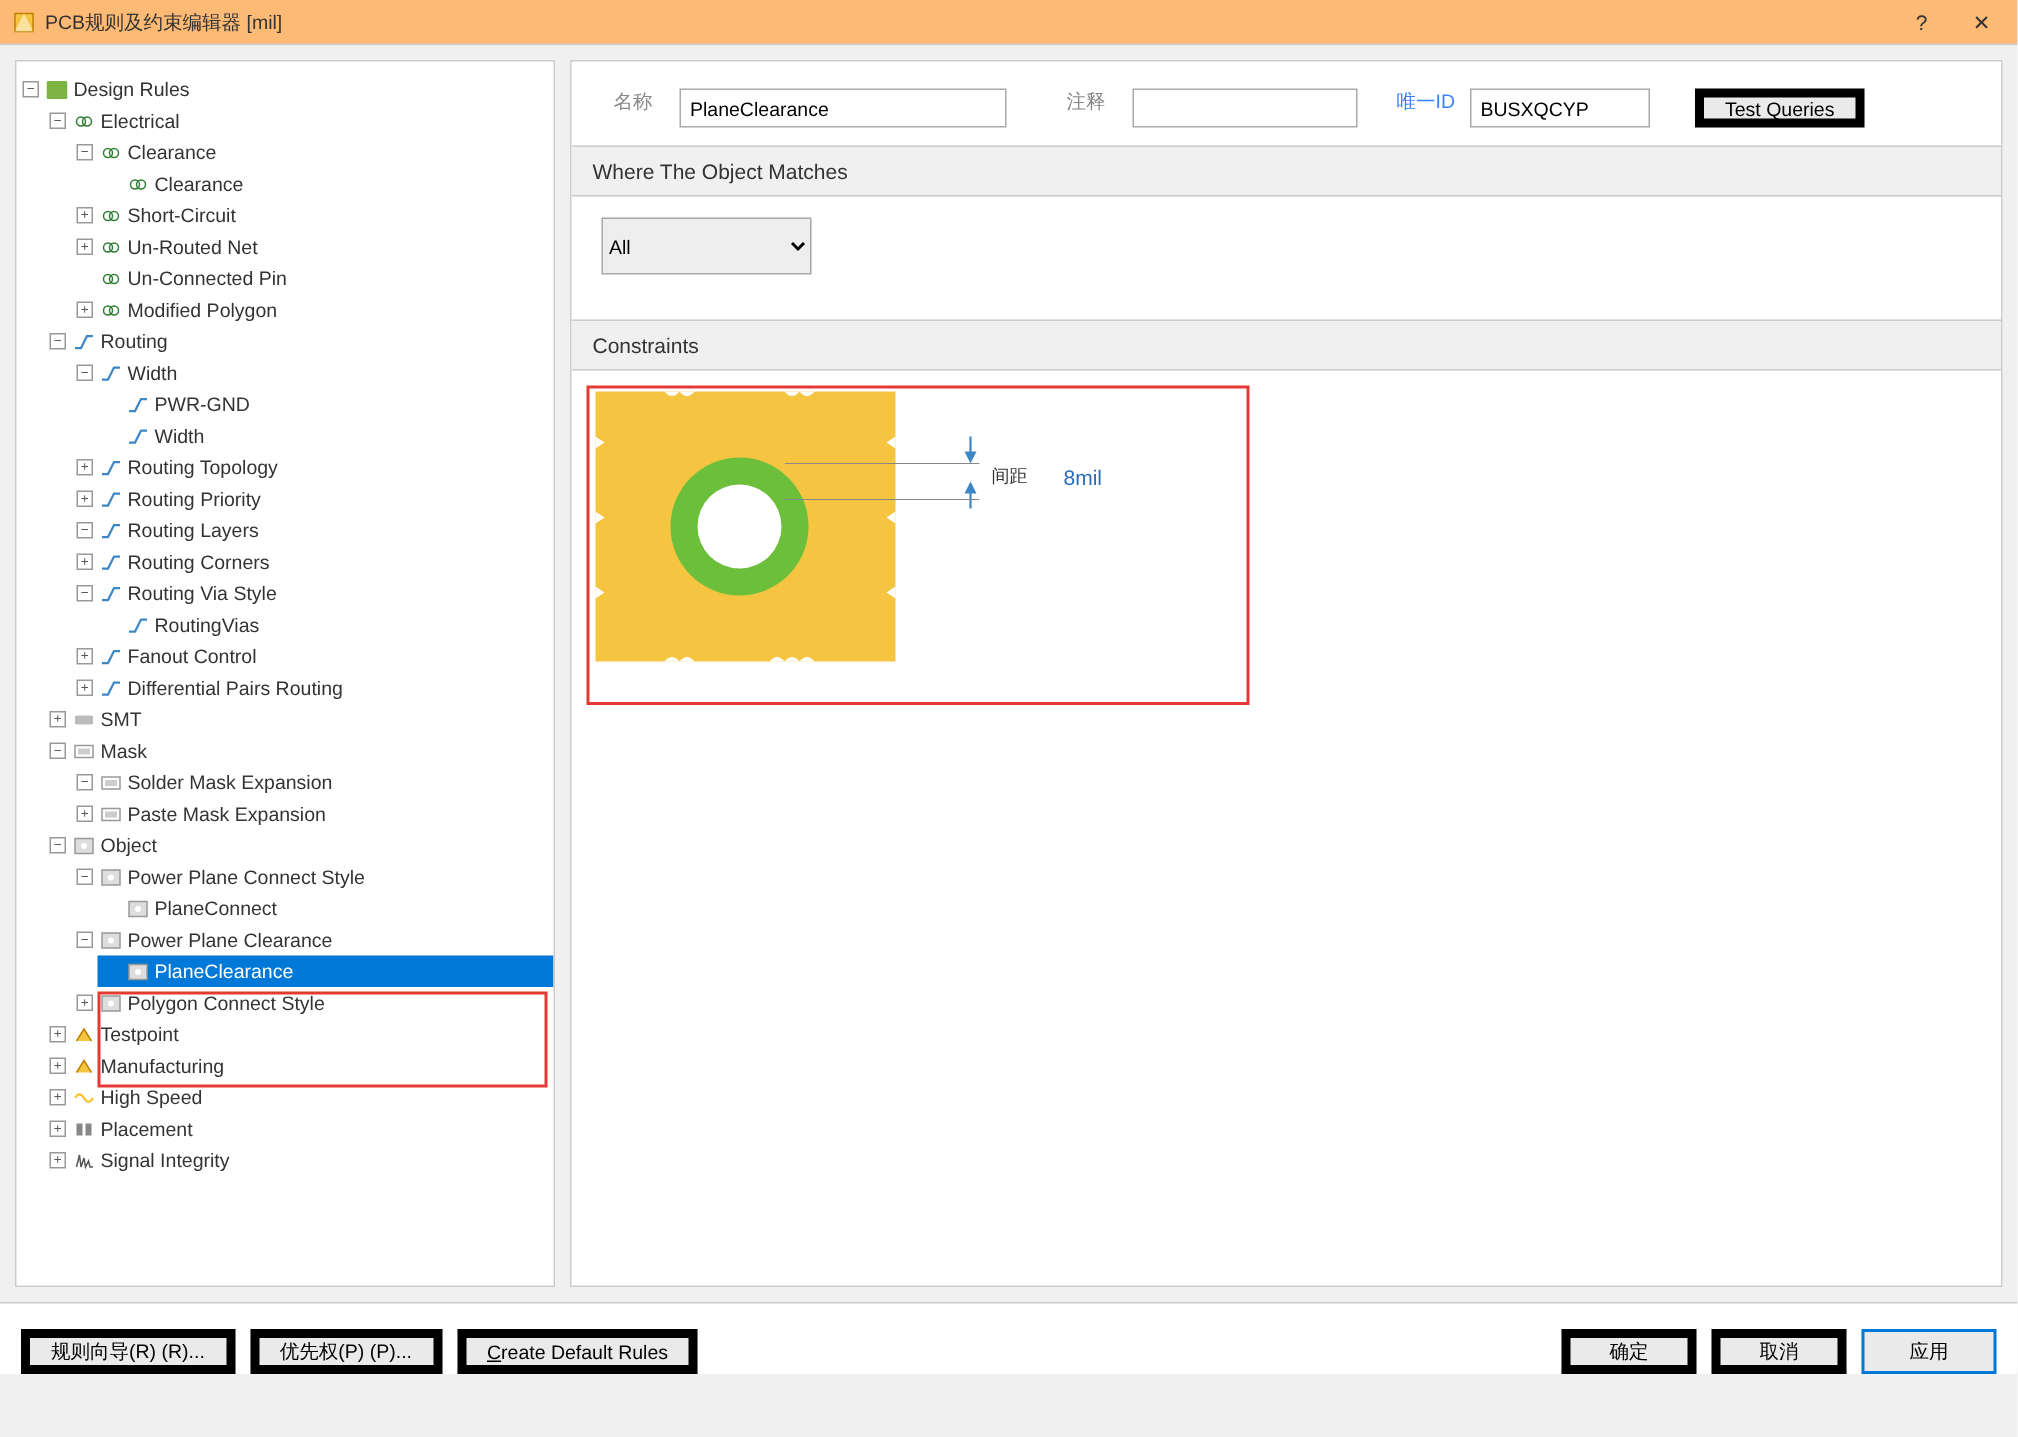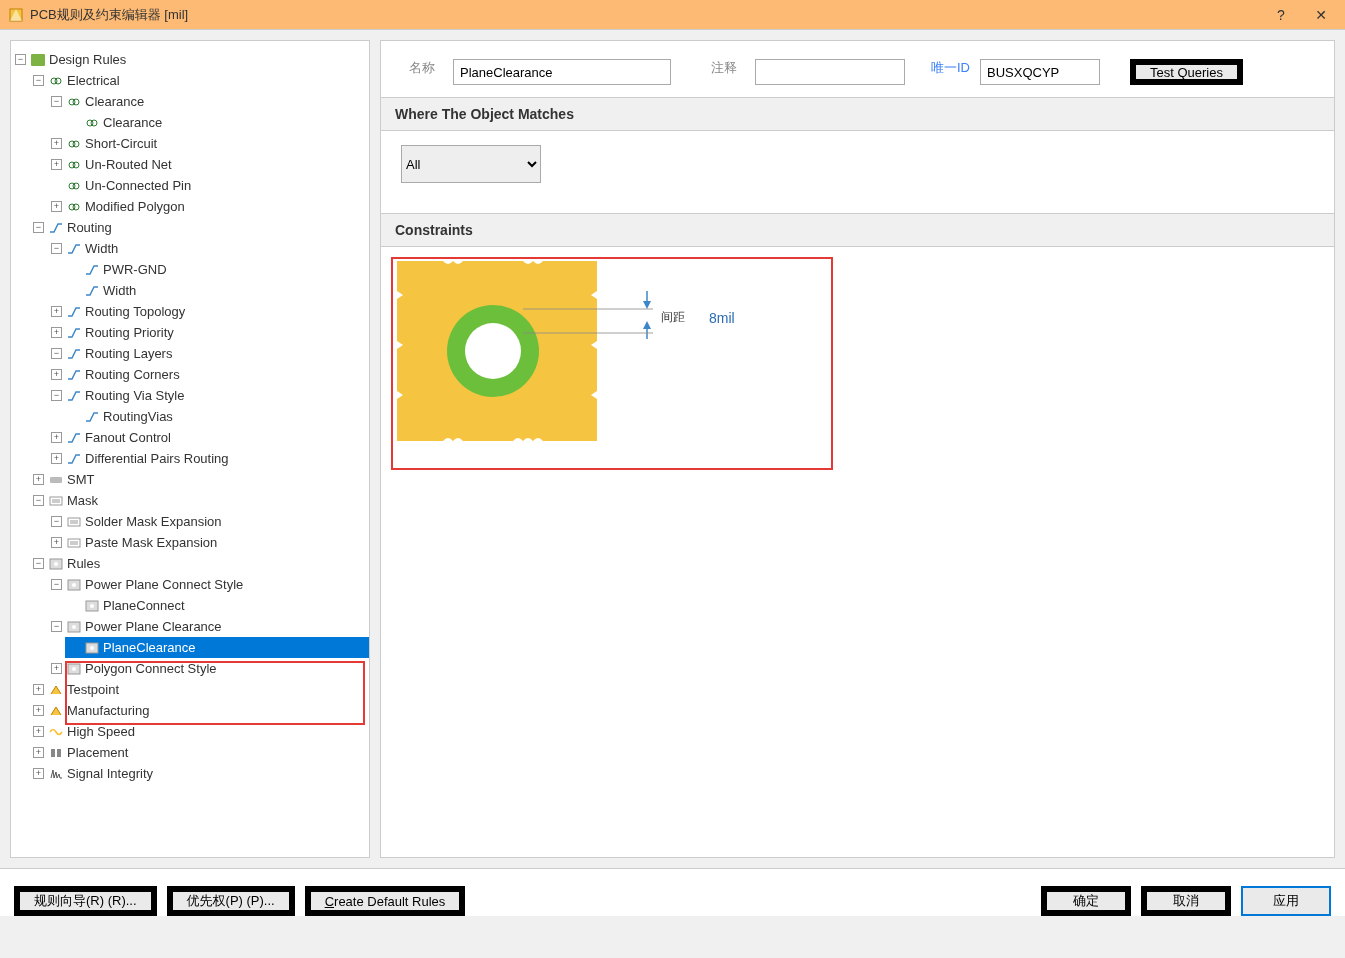--- a/index.html
+++ b/index.html
@@ -29,21 +29,21 @@
 
 .form-row { display: flex; align-items: flex-start; padding: 18px 28px 12px; gap: 10px; }
 .form-row .lbl { color: #888; font-size: 13px; min-width: 34px; }
 .form-row input[type=text] { height: 26px; border: 1px solid #aaa; padding: 0 6px; font-size: 13px; }
 .form-row .f-name { width: 218px; }
 .form-row .f-comment { width: 150px; }
 .form-row .f-id { width: 120px; }
 .form-row .lbl.blue { color: #3b82f6; }
 .btn { height: 26px; padding: 0 14px; border: 6px solid #000000; background: #eaeaea; cursor: pointer; font-size: 13px; }
 
-.section-head { background: #f0f0f0; border-top: 1px solid #ccc; border-bottom: 1px solid #ccc; padding: 8px 14px; font-weight: bold; font-size: 14px; color: #333; }
+.section-head { background: #f0f0f0; border-top: 1px solid #ccc; border-bottom: 1px solid #ccc; padding: 8px 14px; font-weight: normal; font-size: 14px; color: #333; }
 .section-body { padding: 14px 20px 30px; }
 
 select.scope { height: 38px; width: 140px; border: 1px solid #aaa; background: #eee; font-size: 13px; }
 
 .constraints-area { position: relative; padding: 10px 10px 30px 10px; }
 .red-box { border: 2px solid #e53935; width: 442px; height: 213px; position: relative; }
 .plane-img { position: absolute; left: 0; top: -8px; }
 .label-dist { position: absolute; left: 268px; top: 50px; display: flex; align-items: center; gap: 24px; }
 .label-dist .txt { font-size: 12px; color: #333; }
 .label-dist .val { font-size: 14px; color: #2b6db5; }
@@ -363,21 +363,21 @@
           </li>
           <li>
               <div class="row">
                 <span class="toggle">−</span>
                 <span class="ticon">
                   <svg width="14" height="12">
                     <rect x="1" y="1" width="12" height="10" fill="#ddd" stroke="#999"></rect>
                     <circle cx="7" cy="6" r="2" fill="#fff"></circle>
                   </svg>
                 </span>
-                <span class="label">Rules</span>
+                <span class="label">Object</span>
               </div>
             <ul>
               <li>
                   <div class="row">
                     <span class="toggle">−</span>
                     <span class="ticon">
                       <svg width="14" height="12">
                         <rect x="1" y="1" width="12" height="10" fill="#ddd" stroke="#999"></rect>
                         <circle cx="7" cy="6" r="2" fill="#fff"></circle>
                       </svg>

